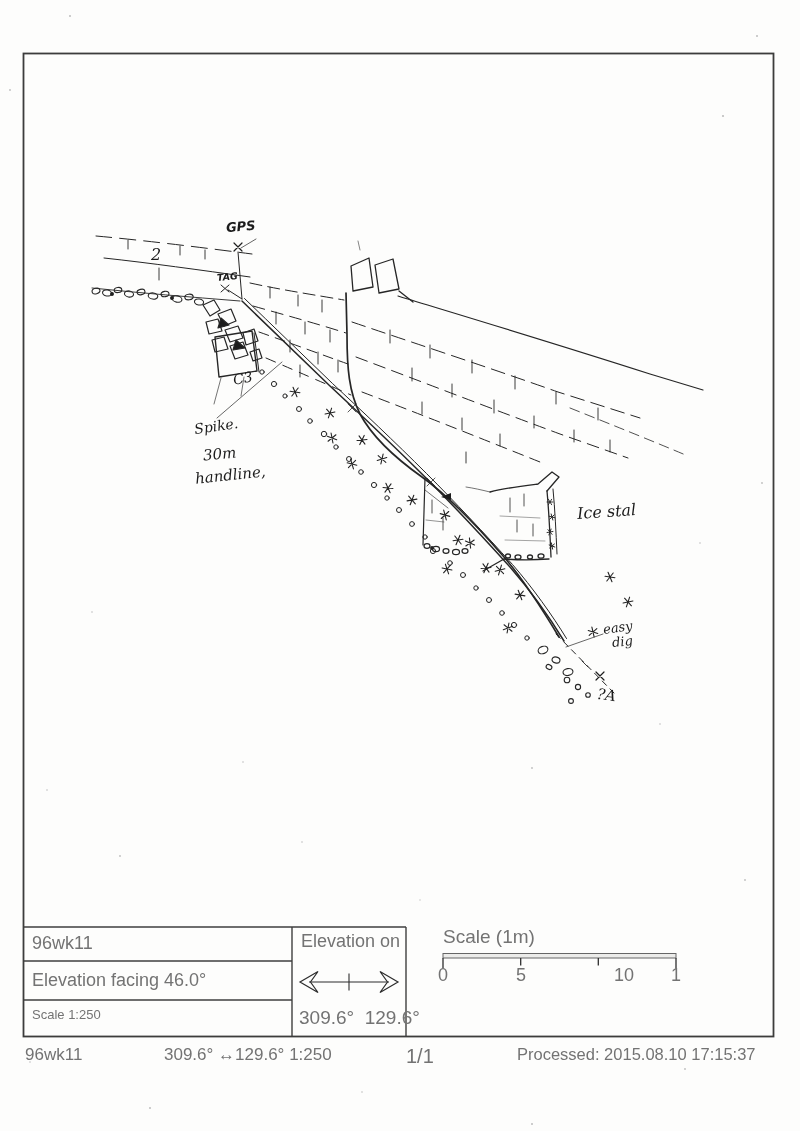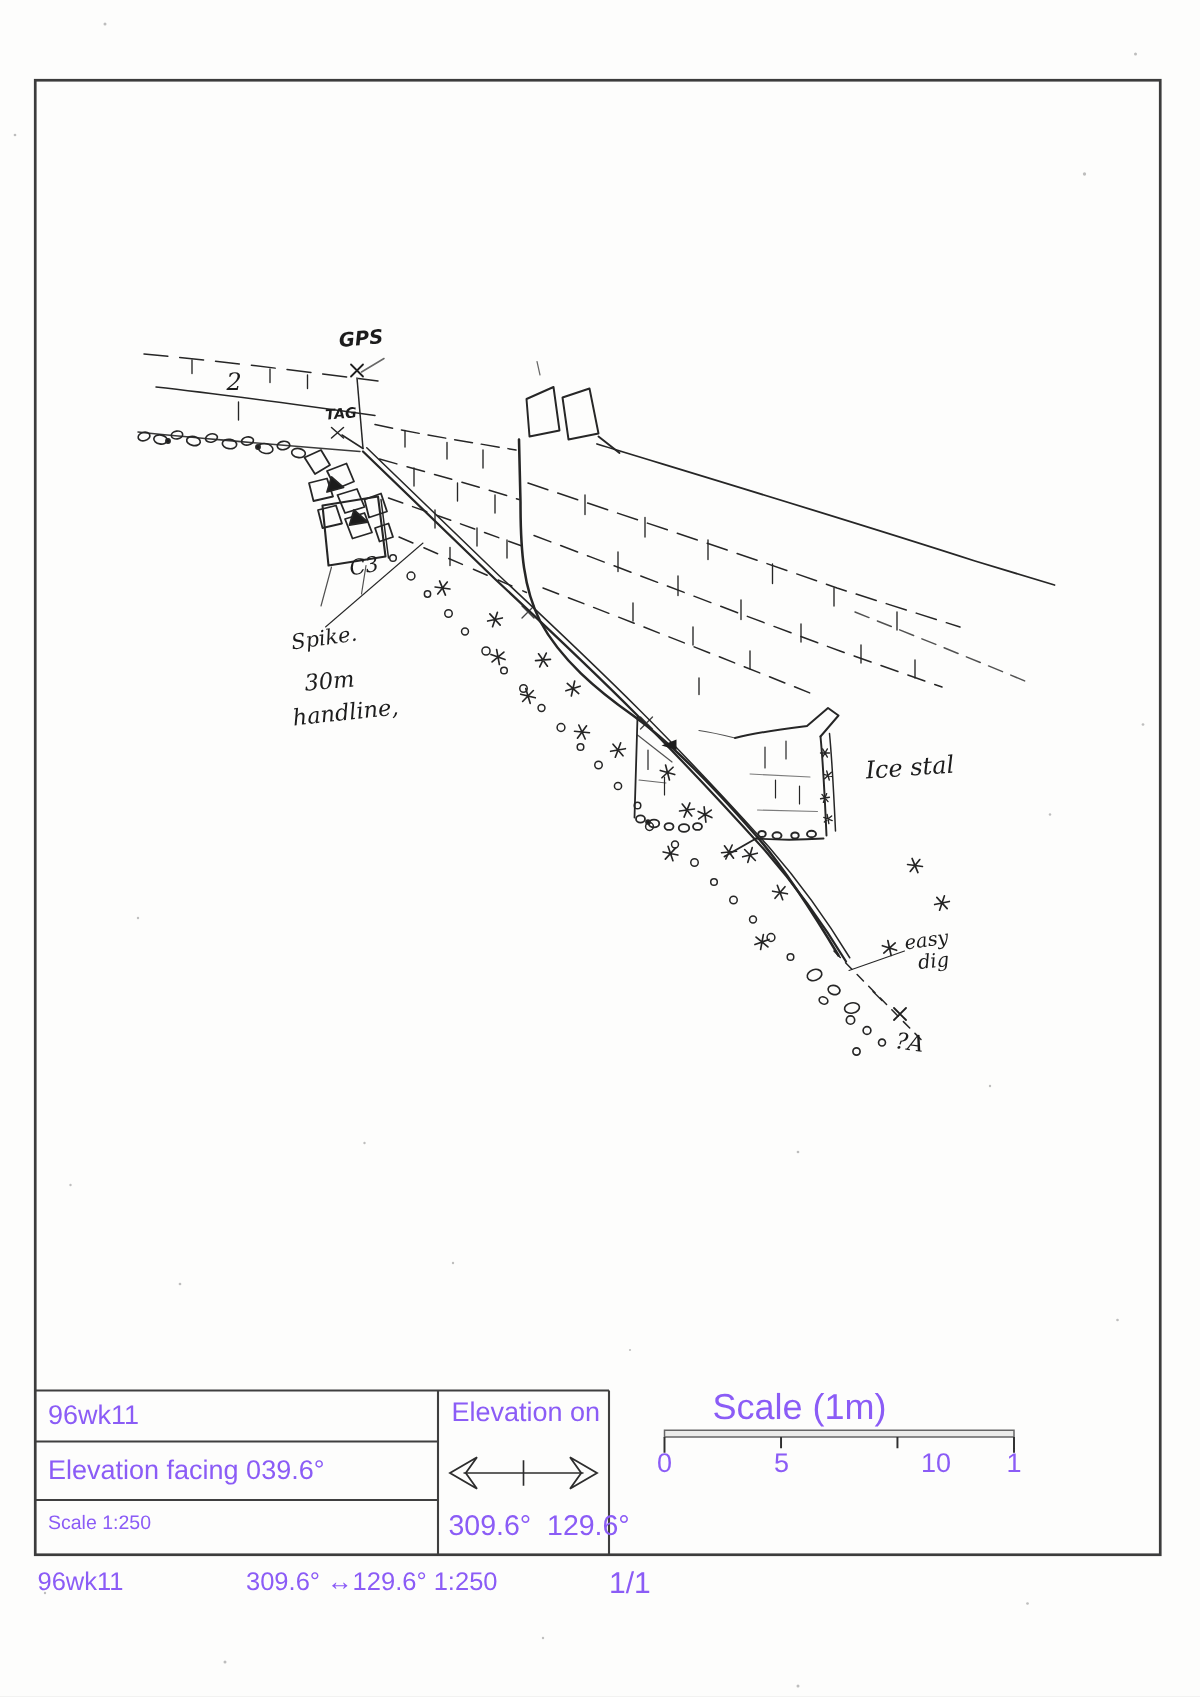--- a/index.html
+++ b/index.html
@@ -3,21 +3,21 @@
 <meta charset="utf-8">
 <style>
   html,body{margin:0;padding:0;background:#e9e9e9;}
   .page{
     position:relative;width:800px;height:1131px;margin:0 auto;
     background:#fdfdfc;overflow:hidden;
     font-family:"Liberation Sans","DejaVu Sans",sans-serif;color:#141414;
   }
   .art{position:absolute;left:0;top:0;width:800px;height:1131px;}
   .lbl{position:absolute;white-space:pre;line-height:1;}
-  .pr{font-family:"Liberation Sans","DejaVu Sans",sans-serif;color:#8b5cf6;}
+  .pr{font-family:"Liberation Sans","DejaVu Sans",sans-serif;color:#737373;}
   .hand{font-family:"DejaVu Serif","Liberation Serif",serif;font-style:italic;color:#1c1c1c;}
   .handp{font-family:"DejaVu Sans","Liberation Sans",sans-serif;font-style:italic;font-weight:bold;color:#1c1c1c;}
   .ctr{transform:translateX(-50%);}
 </style>
 </head>
 <body>
 
 <div class="page">
 
   <svg class="art" viewBox="0 0 800 1131" aria-hidden="true">
@@ -272,29 +272,30 @@
   <div class="lbl hand" style="left:233px;top:371px;font-size:14px;transform:rotate(-10deg);">C3</div>
   <div class="lbl hand" style="left:194px;top:419px;font-size:14px;transform:rotate(-8deg);">Spike.</div>
   <div class="lbl hand" style="left:203px;top:447px;font-size:15px;transform:rotate(-5deg);">30m</div>
   <div class="lbl hand" style="left:195px;top:468px;font-size:15px;transform:rotate(-6deg);">handline,</div>
   <div class="lbl hand" style="left:577px;top:504px;font-size:16px;transform:rotate(-4deg);">Ice stal</div>
   <div class="lbl hand" style="left:603px;top:621px;font-size:13px;transform:rotate(-8deg);">easy</div>
   <div class="lbl hand" style="left:612px;top:635px;font-size:13px;transform:rotate(-6deg);">dig</div>
   <div class="lbl hand" style="left:597px;top:688px;font-size:15px;transform:rotate(8deg);">?A</div>
 
   <div class="lbl pr" style="left:32px;top:934px;font-size:18px;">96wk11</div>
-  <div class="lbl pr" style="left:32px;top:971px;font-size:18px;">Elevation facing 039.6°</div>
+  <div class="lbl pr" style="left:32px;top:971px;font-size:18px;">Elevation facing 46.0°</div>
   <div class="lbl pr" style="left:32px;top:1008px;font-size:13px;">Scale 1:250</div>
   <div class="lbl pr" style="left:301px;top:932px;font-size:18px;">Elevation on</div>
   <div class="lbl pr" style="left:299px;top:1008px;font-size:19px;">309.6°  129.6°</div>
 
-  <div class="lbl pr" style="left:443px;top:927px;font-size:24px;margin-left:32px;">Scale (1m)</div>
+  <div class="lbl pr" style="left:443px;top:927px;font-size:19px;">Scale (1m)</div>
   <div class="lbl pr ctr" style="left:443px;top:966px;font-size:18px;">0</div>
   <div class="lbl pr ctr" style="left:521px;top:966px;font-size:18px;">5</div>
   <div class="lbl pr ctr" style="left:624px;top:966px;font-size:18px;">10</div>
   <div class="lbl pr ctr" style="left:676px;top:966px;font-size:18px;">1</div>
 
 
   <div class="lbl pr" style="left:25px;top:1046px;font-size:17px;">96wk11</div>
   <div class="lbl pr" style="left:164px;top:1046px;font-size:17px;">309.6° ↔129.6° 1:250</div>
   <div class="lbl pr" style="left:406px;top:1046px;font-size:20px;">1/1</div>
+  <div class="lbl pr" style="left:517px;top:1046px;font-size:16.5px;">Processed: 2015.08.10 17:15:37</div>
 
 </div>
 
 </body></html>

